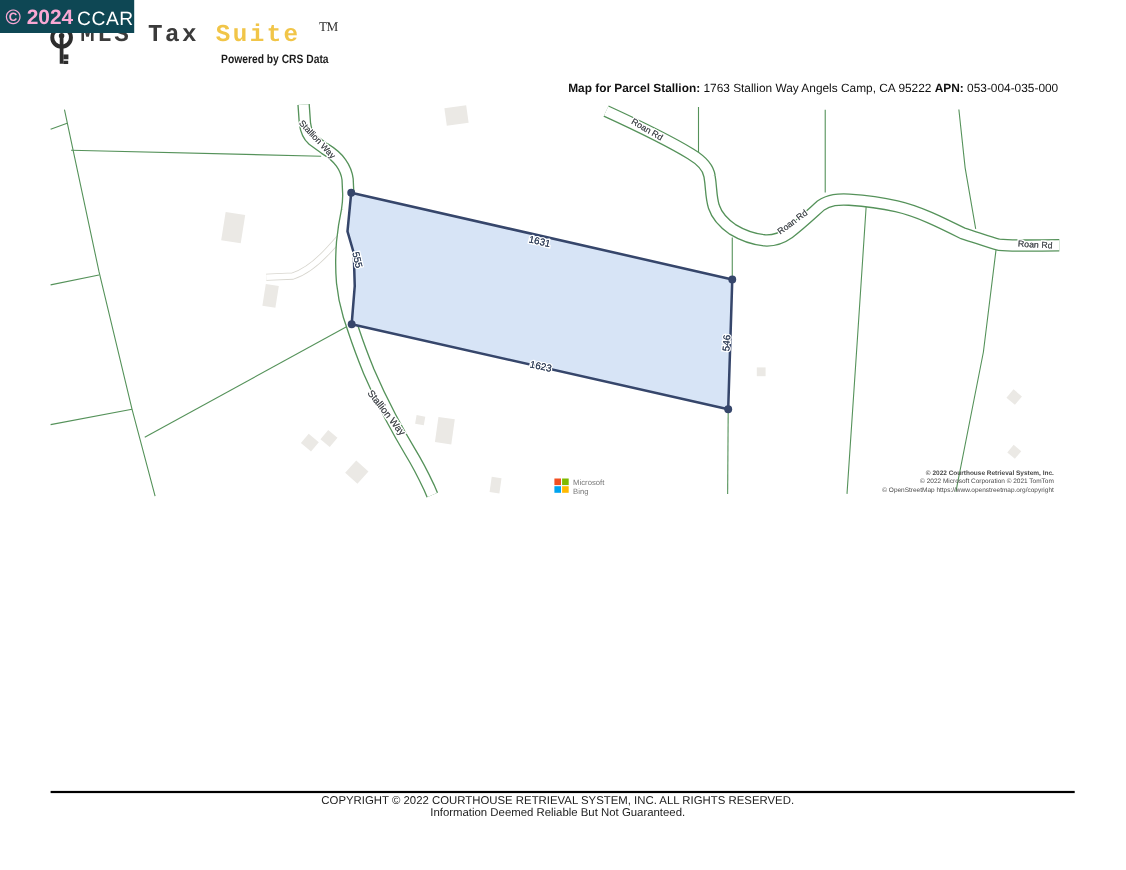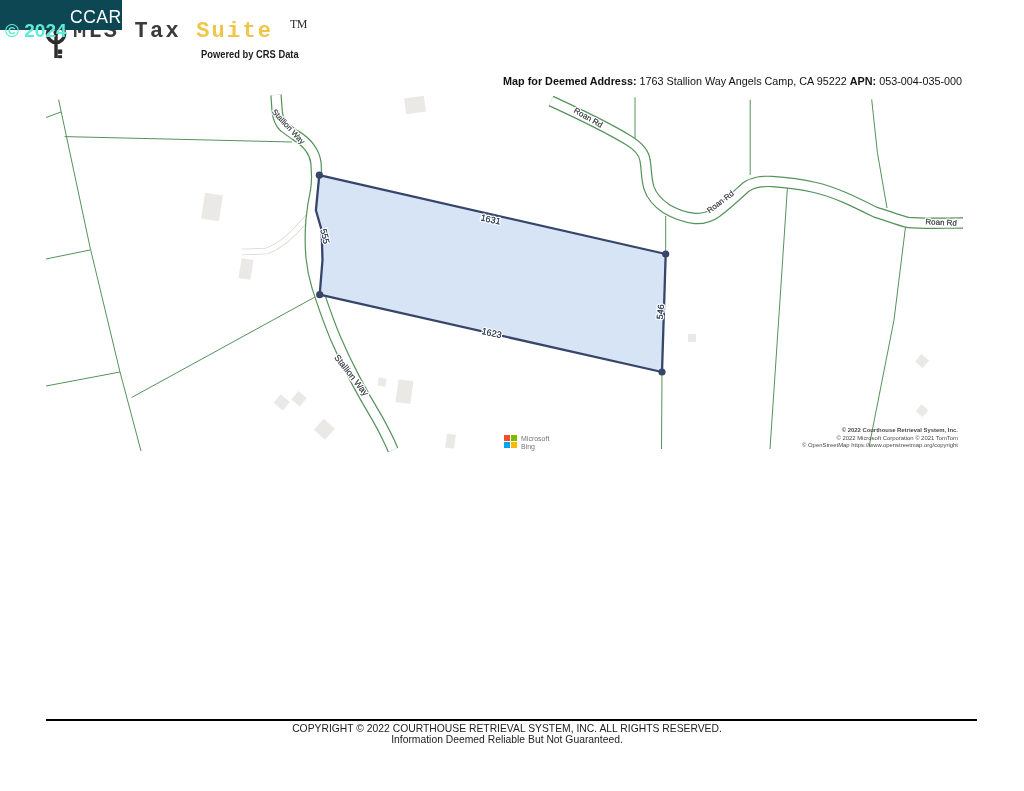--- a/index.html
+++ b/index.html
@@ -16,25 +16,25 @@
   </g>
   <circle cx="12" cy="12.5" r="2.5" fill="#2d2d2d"></circle>
   <rect x="13.6" y="29.5" width="4.6" height="4.4" fill="#2d2d2d"></rect>
   <rect x="13.6" y="35.2" width="4.4" height="3" fill="#2d2d2d"></rect>
 </svg>
 <div class="abs" style="left:73px;top:19px;font-family:Liberation Mono, monospace;font-weight:bold;font-size:22px;color:#3b3b3b;white-space:nowrap;letter-spacing:2.2px;">MLS Tax <span style="color:#f1c548;">Suite</span></div>
 <div class="abs" style="left:290px;top:18px;font-family:'Liberation Serif',serif;font-size:12px;line-height:12px;font-weight:normal;color:#2d2d2d;letter-spacing:-0.5px;">TM</div>
 <div class="abs" style="left:201px;top:49px;font-size:11px;line-height:11px;font-weight:bold;color:#1c1c1c;transform:scaleX(0.85);transform-origin:0 0;white-space:nowrap;">Powered by CRS Data</div>
 
 <div class="abs" style="left:0;top:0;width:122px;height:30px;background:#0e4754;">
-  <span class="abs" style="left:5px;top:20px;font-size:19px;font-weight:bold;color:#5eead4;">© 2024</span>
+  <span class="abs" style="left:5px;top:6px;font-size:19px;font-weight:bold;color:#f9a8d4;">© 2024</span>
   <span class="abs" style="left:70px;top:7px;font-size:17.5px;color:#ffffff;letter-spacing:0.5px;">CCAR</span>
 </div>
 
-<div class="abs" style="right:62px;top:74.5px;font-size:10.8px;color:#111;"><b>Map for Deemed Address:</b> 1763 Stallion Way Angels Camp, CA 95222 <b>APN:</b> 053-004-035-000</div>
+<div class="abs" style="right:62px;top:74.5px;font-size:10.8px;color:#111;"><b>Map for Parcel Stallion:</b> 1763 Stallion Way Angels Camp, CA 95222 <b>APN:</b> 053-004-035-000</div>
 
 <svg class="abs" style="left:0;top:90px;" width="1024" height="365" viewBox="0 90 1024 365">
 
   <g fill="#ebe9e5">
     <rect x="405" y="97" width="20" height="16" transform="rotate(-8 415 105)"></rect>
     <rect x="203" y="194" width="18" height="26" transform="rotate(9 212 207)"></rect>
     <rect x="240" y="259" width="12" height="20" transform="rotate(9 246 269)"></rect>
     <rect x="276" y="397" width="12" height="11" transform="rotate(40 282 402)"></rect>
     <rect x="294" y="393" width="11" height="11" transform="rotate(40 299 398)"></rect>
     <rect x="316" y="421" width="15" height="15" transform="rotate(42 323 430)"></rect>

